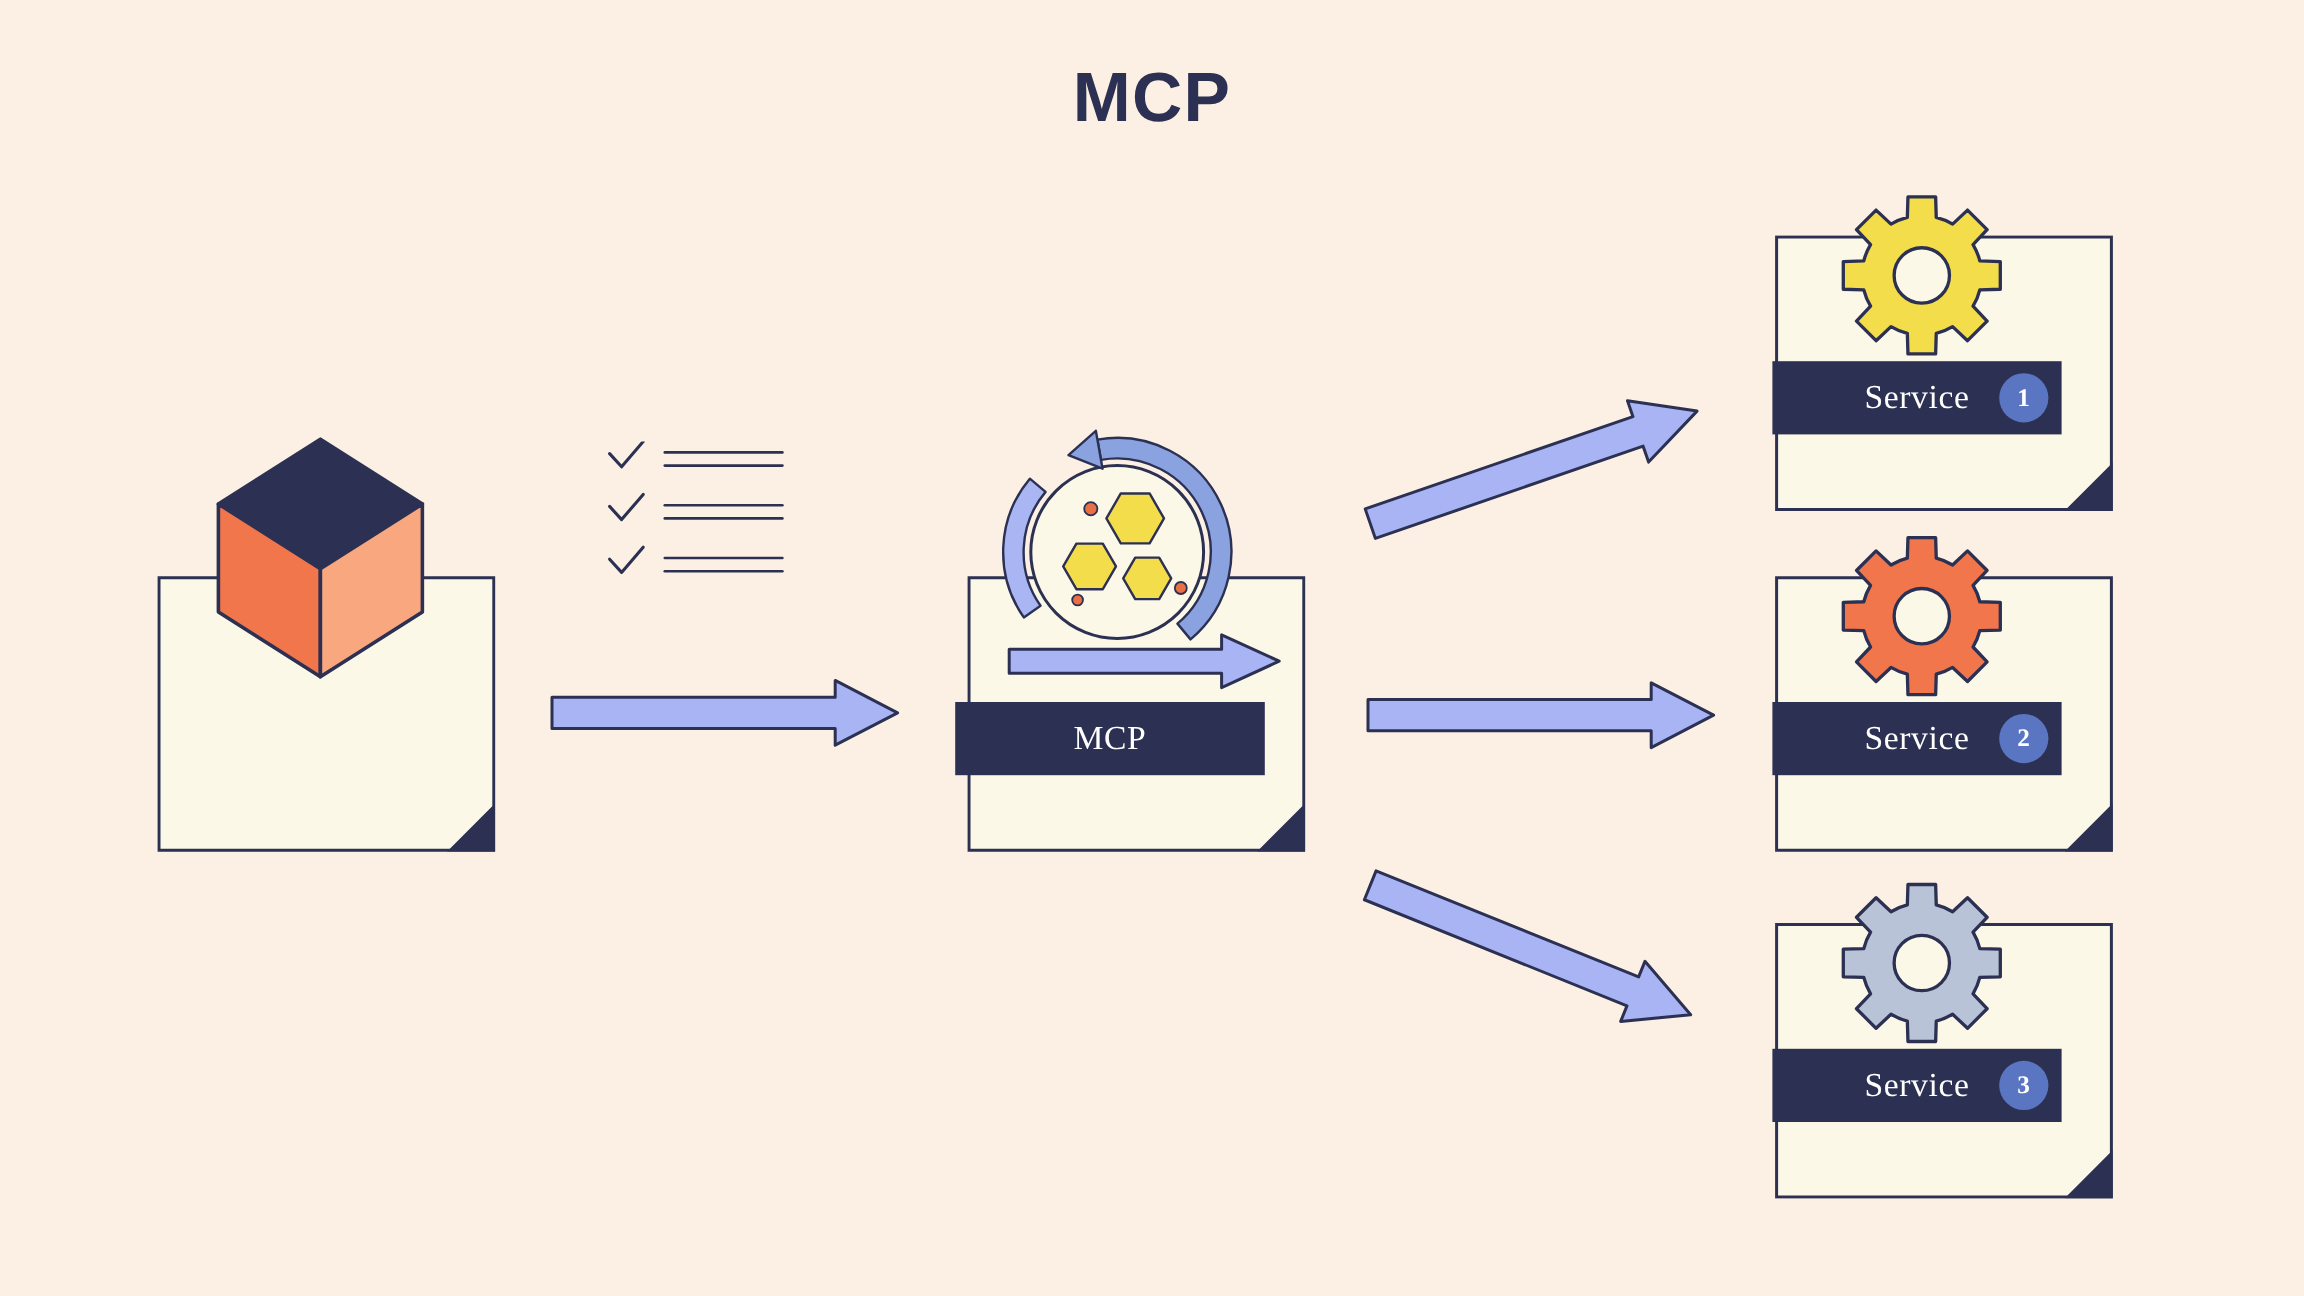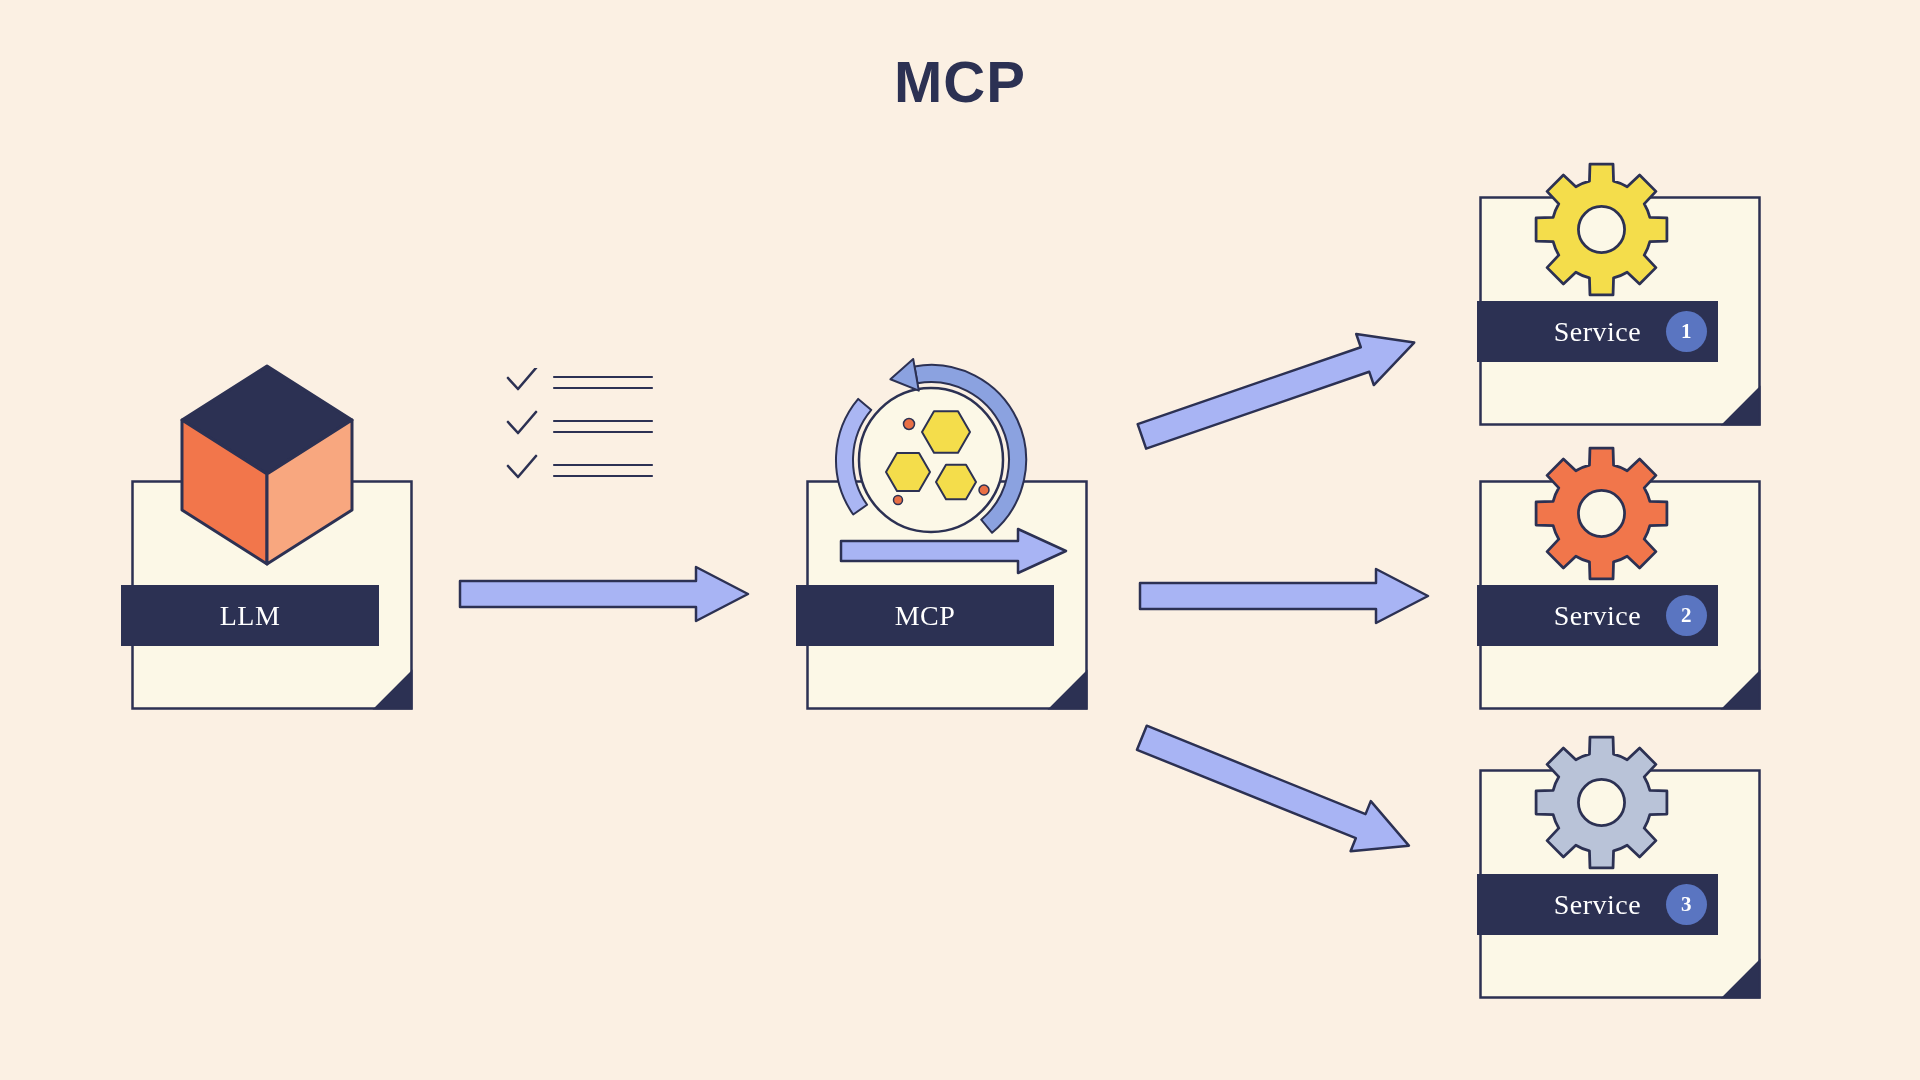--- a/index.html
+++ b/index.html
@@ -44,23 +44,20 @@
     <path d="M1.5,1.5 H280.5 V228.5 H1.5 Z" fill="#fcf8e7" stroke="#2c3153" stroke-width="2.5"></path>
     <path d="M280.5,192 L280.5,228.5 L244,228.5 Z" fill="#2c3153" stroke="#2c3153" stroke-width="2"></path>
   </svg>
 
   <svg class="abs z2" style="left:180px;top:364px" width="174" height="202" viewBox="0 0 174 202">
     <path d="M87,2 L172,56 L87,110 L2,56 Z" stroke="#2c3153" stroke-width="3" stroke-linejoin="round" fill="#2c3153"></path>
     <path d="M2,56 L87,110 L87,200 L2,146 Z" stroke="#2c3153" stroke-width="3" stroke-linejoin="round" fill="#f2764b"></path>
     <path d="M87,110 L172,56 L172,146 L87,200 Z" stroke="#2c3153" stroke-width="3" stroke-linejoin="round" fill="#f8a77f"></path>
   </svg>
 
-  <div class="banner z3" style="left:121px;top:585px;width:258px;height:61px">
-    <span>LLM</span>
-  </div>
 
   <svg class="abs z1" style="left:502px;top:368px" width="170" height="122" viewBox="0 0 170 122">
     <g stroke="#2c3153" fill="none" stroke-linecap="round" stroke-linejoin="round">
       <path d="M6,10 l10,11 l18,-21" stroke-width="2.6"></path>
       <line x1="52" y1="9" x2="150" y2="9" stroke-width="2.2"></line>
       <line x1="52" y1="20" x2="150" y2="20" stroke-width="2.2"></line>
       <path d="M6,54 l10,11 l18,-21" stroke-width="2.6"></path>
       <line x1="52" y1="53" x2="150" y2="53" stroke-width="2.2"></line>
       <line x1="52" y1="64" x2="150" y2="64" stroke-width="2.2"></line>
       <path d="M6,98 l10,11 l18,-21" stroke-width="2.6"></path>

